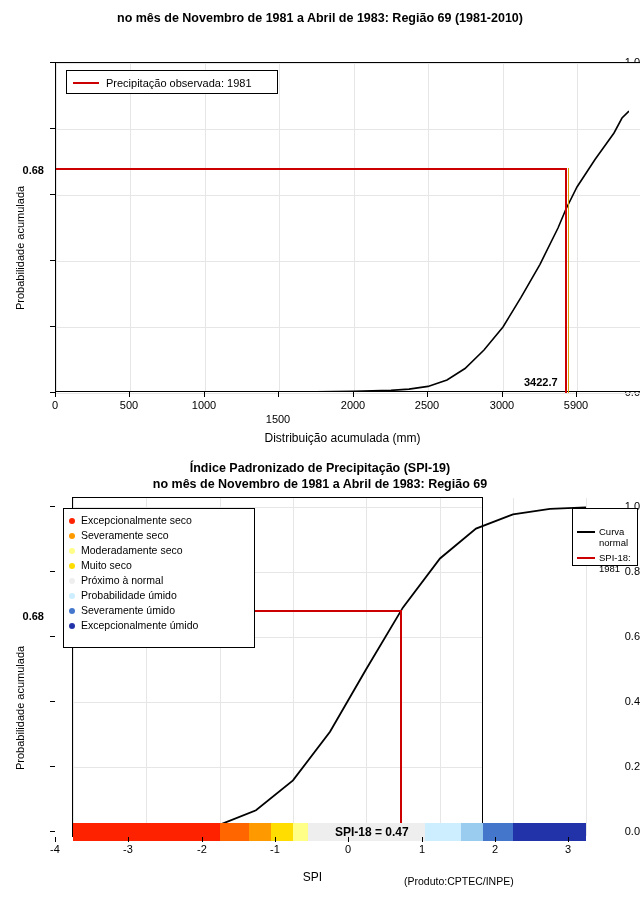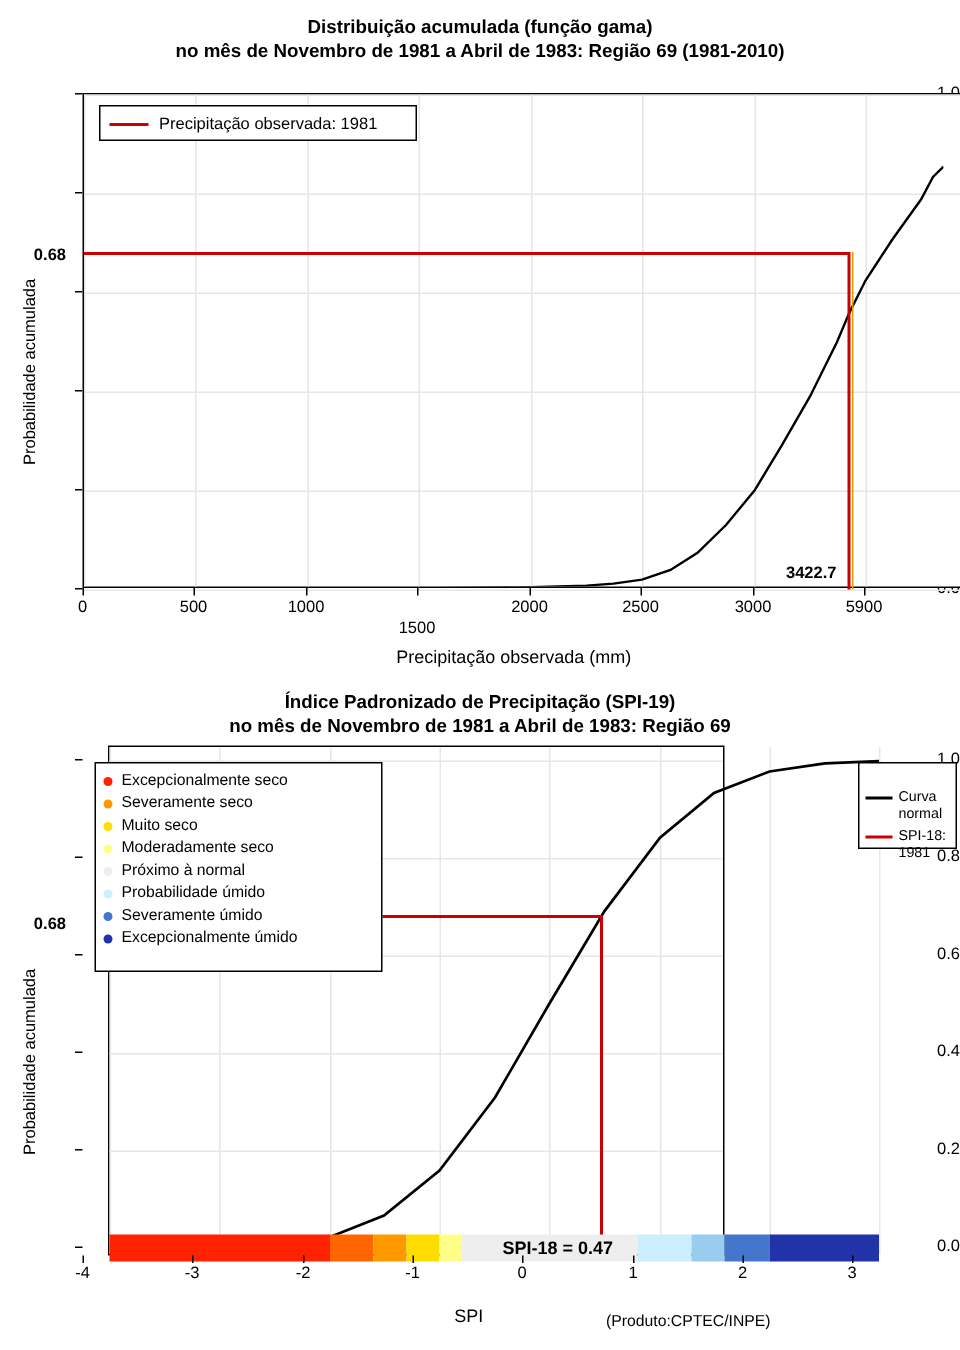--- a/index.html
+++ b/index.html
@@ -203,21 +203,20 @@
     white-space: nowrap;
   }
   svg { display: block; }
 </style>
 </head>
 <body>
 
 <div class="panel" id="panel-top">
 
   <div id="title-top">
-    <div class="title">Distribuição acumulada (função gama)</div>
     <div class="title">no mês de Novembro de 1981 a Abril de 1983: Região 69 (1981-2010)</div>
   </div>
 
   <div class="ylabel" style="left:14px; top:310px;">Probabilidade acumulada</div>
 
   <div class="tick-label-y" style="top:392px; width:44px;">0.0</div>
   <div class="tick-label-y" style="top:326px; width:44px;">0.2</div>
   <div class="tick-label-y" style="top:260px; width:44px;">0.4</div>
   <div class="tick-label-y" style="top:194px; width:44px;">0.6</div>
   <div class="tick-label-y" style="top:128px; width:44px;">0.8</div>
@@ -279,21 +278,21 @@
 
   <div class="tick-label-x" style="left:55px;  top:399px;">0</div>
   <div class="tick-label-x" style="left:129px; top:399px;">500</div>
   <div class="tick-label-x" style="left:204px; top:399px;">1000</div>
   <div class="tick-label-x" style="left:278px; top:413px;">1500</div>
   <div class="tick-label-x" style="left:353px; top:399px;">2000</div>
   <div class="tick-label-x" style="left:427px; top:399px;">2500</div>
   <div class="tick-label-x" style="left:502px; top:399px;">3000</div>
   <div class="tick-label-x" style="left:576px; top:399px;">5900</div>
 
-  <div class="axis-title" style="left:55px; top:431px; width:575px;">Precipitação observada (mm)</div>
+  <div class="axis-title" style="left:55px; top:431px; width:575px;">Distribuição acumulada (mm)</div>
 </div>
 
 <div class="panel" id="panel-bottom">
 
   <div id="title-bottom">
     <div class="title">Índice Padronizado de Precipitação (SPI-19)</div>
     <div class="title">no mês de Novembro de 1981 a Abril de 1983: Região 69</div>
   </div>
 
   <div class="ylabel" style="left:14px; top:320px;">Probabilidade acumulada</div>
@@ -356,26 +355,26 @@
   <div class="legend-box" id="legend-cat" style="left:63px; top:58px; width:192px; height:140px;">
     <div class="row">
       <span class="cat-dot" style="background:#ff2200;"></span>
       <span>Excepcionalmente seco</span>
     </div>
     <div class="row">
       <span class="cat-dot" style="background:#ff9900;"></span>
       <span>Severamente seco</span>
     </div>
     <div class="row">
+      <span class="cat-dot" style="background:#ffff88;"></span>
+      <span>Moderadamente seco</span>
+    </div>
+    <div class="row">
       <span class="cat-dot" style="background:#ffdd00;"></span>
       <span>Muito seco</span>
-    </div>
-    <div class="row">
-      <span class="cat-dot" style="background:#ffff88;"></span>
-      <span>Moderadamente seco</span>
     </div>
     <div class="row">
       <span class="cat-dot" style="background:#eeeeee;"></span>
       <span>Próximo à normal</span>
     </div>
     <div class="row">
       <span class="cat-dot" style="background:#cceeff;"></span>
       <span>Probabilidade úmido</span>
     </div>
     <div class="row">

